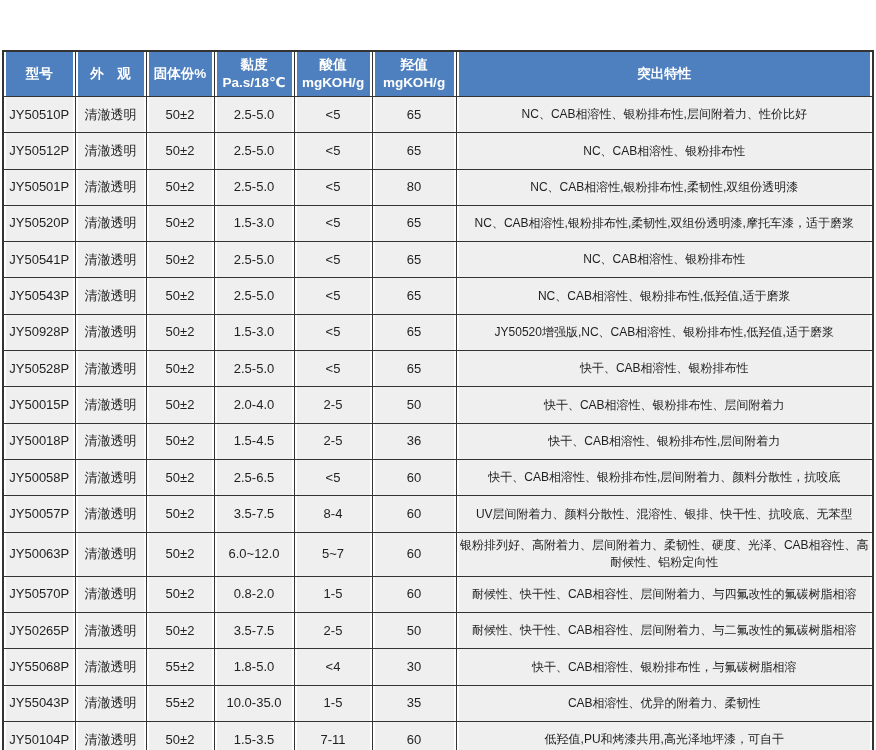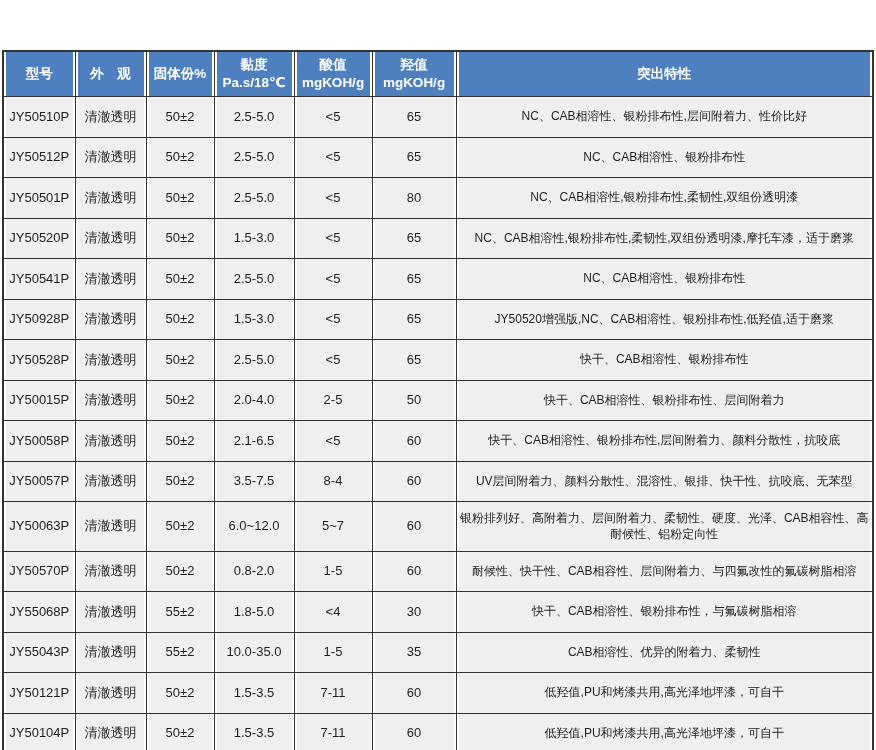--- a/index.html
+++ b/index.html
@@ -124,20 +124,29 @@
         <tr>
           <td>JY50541P</td>
           <td>清澈透明</td>
           <td>50±2</td>
           <td>2.5-5.0</td>
           <td>&lt;5</td>
           <td>65</td>
           <td class="features">NC、CAB相溶性、银粉排布性</td>
         </tr>
         <tr>
+          <td>JY50543P</td>
+          <td>清澈透明</td>
+          <td>50±2</td>
+          <td>2.5-5.0</td>
+          <td>&lt;5</td>
+          <td>65</td>
+          <td class="features">NC、CAB相溶性、银粉排布性,低羟值,适于磨浆</td>
+        </tr>
+        <tr>
           <td>JY50928P</td>
           <td>清澈透明</td>
           <td>50±2</td>
           <td>1.5-3.0</td>
           <td>&lt;5</td>
           <td>65</td>
           <td class="features">JY50520增强版,NC、CAB相溶性、银粉排布性,低羟值,适于磨浆</td>
         </tr>
         <tr>
           <td>JY50528P</td>
@@ -151,24 +160,33 @@
         <tr>
           <td>JY50015P</td>
           <td>清澈透明</td>
           <td>50±2</td>
           <td>2.0-4.0</td>
           <td>2-5</td>
           <td>50</td>
           <td class="features">快干、CAB相溶性、银粉排布性、层间附着力</td>
         </tr>
         <tr>
+          <td>JY50018P</td>
+          <td>清澈透明</td>
+          <td>50±2</td>
+          <td>1.5-4.5</td>
+          <td>2-5</td>
+          <td>36</td>
+          <td class="features">快干、CAB相溶性、银粉排布性,层间附着力</td>
+        </tr>
+        <tr>
           <td>JY50058P</td>
           <td>清澈透明</td>
           <td>50±2</td>
-          <td>2.1-6.5</td>
+          <td>2.5-6.5</td>
           <td>&lt;5</td>
           <td>60</td>
           <td class="features">快干、CAB相溶性、银粉排布性,层间附着力、颜料分散性，抗咬底</td>
         </tr>
         <tr>
           <td>JY50057P</td>
           <td>清澈透明</td>
           <td>50±2</td>
           <td>3.5-7.5</td>
           <td>8-4</td>
@@ -185,49 +203,49 @@
           <td class="features">银粉排列好、高附着力、层间附着力、柔韧性、硬度、光泽、CAB相容性、高耐候性、铝粉定向性</td>
         </tr>
         <tr>
           <td>JY50570P</td>
           <td>清澈透明</td>
           <td>50±2</td>
           <td>0.8-2.0</td>
           <td>1-5</td>
           <td>60</td>
           <td class="features">耐候性、快干性、CAB相容性、层间附着力、与四氟改性的氟碳树脂相溶</td>
+        </tr>
+        <tr>
+          <td>JY50265P</td>
+          <td>清澈透明</td>
+          <td>50±2</td>
+          <td>3.5-7.5</td>
+          <td>2-5</td>
+          <td>50</td>
+          <td class="features">耐候性、快干性、CAB相容性、层间附着力、与二氟改性的氟碳树脂相溶</td>
         </tr>
         <tr>
           <td>JY55068P</td>
           <td>清澈透明</td>
           <td>55±2</td>
           <td>1.8-5.0</td>
           <td>&lt;4</td>
           <td>30</td>
           <td class="features">快干、CAB相溶性、银粉排布性，与氟碳树脂相溶</td>
         </tr>
         <tr>
           <td>JY55043P</td>
           <td>清澈透明</td>
           <td>55±2</td>
           <td>10.0-35.0</td>
           <td>1-5</td>
           <td>35</td>
           <td class="features">CAB相溶性、优异的附着力、柔韧性</td>
         </tr>
         <tr>
-          <td>JY50121P</td>
-          <td>清澈透明</td>
-          <td>50±2</td>
-          <td>1.5-3.5</td>
-          <td>7-11</td>
-          <td>60</td>
-          <td class="features">低羟值,PU和烤漆共用,高光泽地坪漆，可自干</td>
-        </tr>
-        <tr>
           <td>JY50104P</td>
           <td>清澈透明</td>
           <td>50±2</td>
           <td>1.5-3.5</td>
           <td>7-11</td>
           <td>60</td>
           <td class="features">低羟值,PU和烤漆共用,高光泽地坪漆，可自干</td>
         </tr>
         <tr>
           <td>JY50024P</td>

